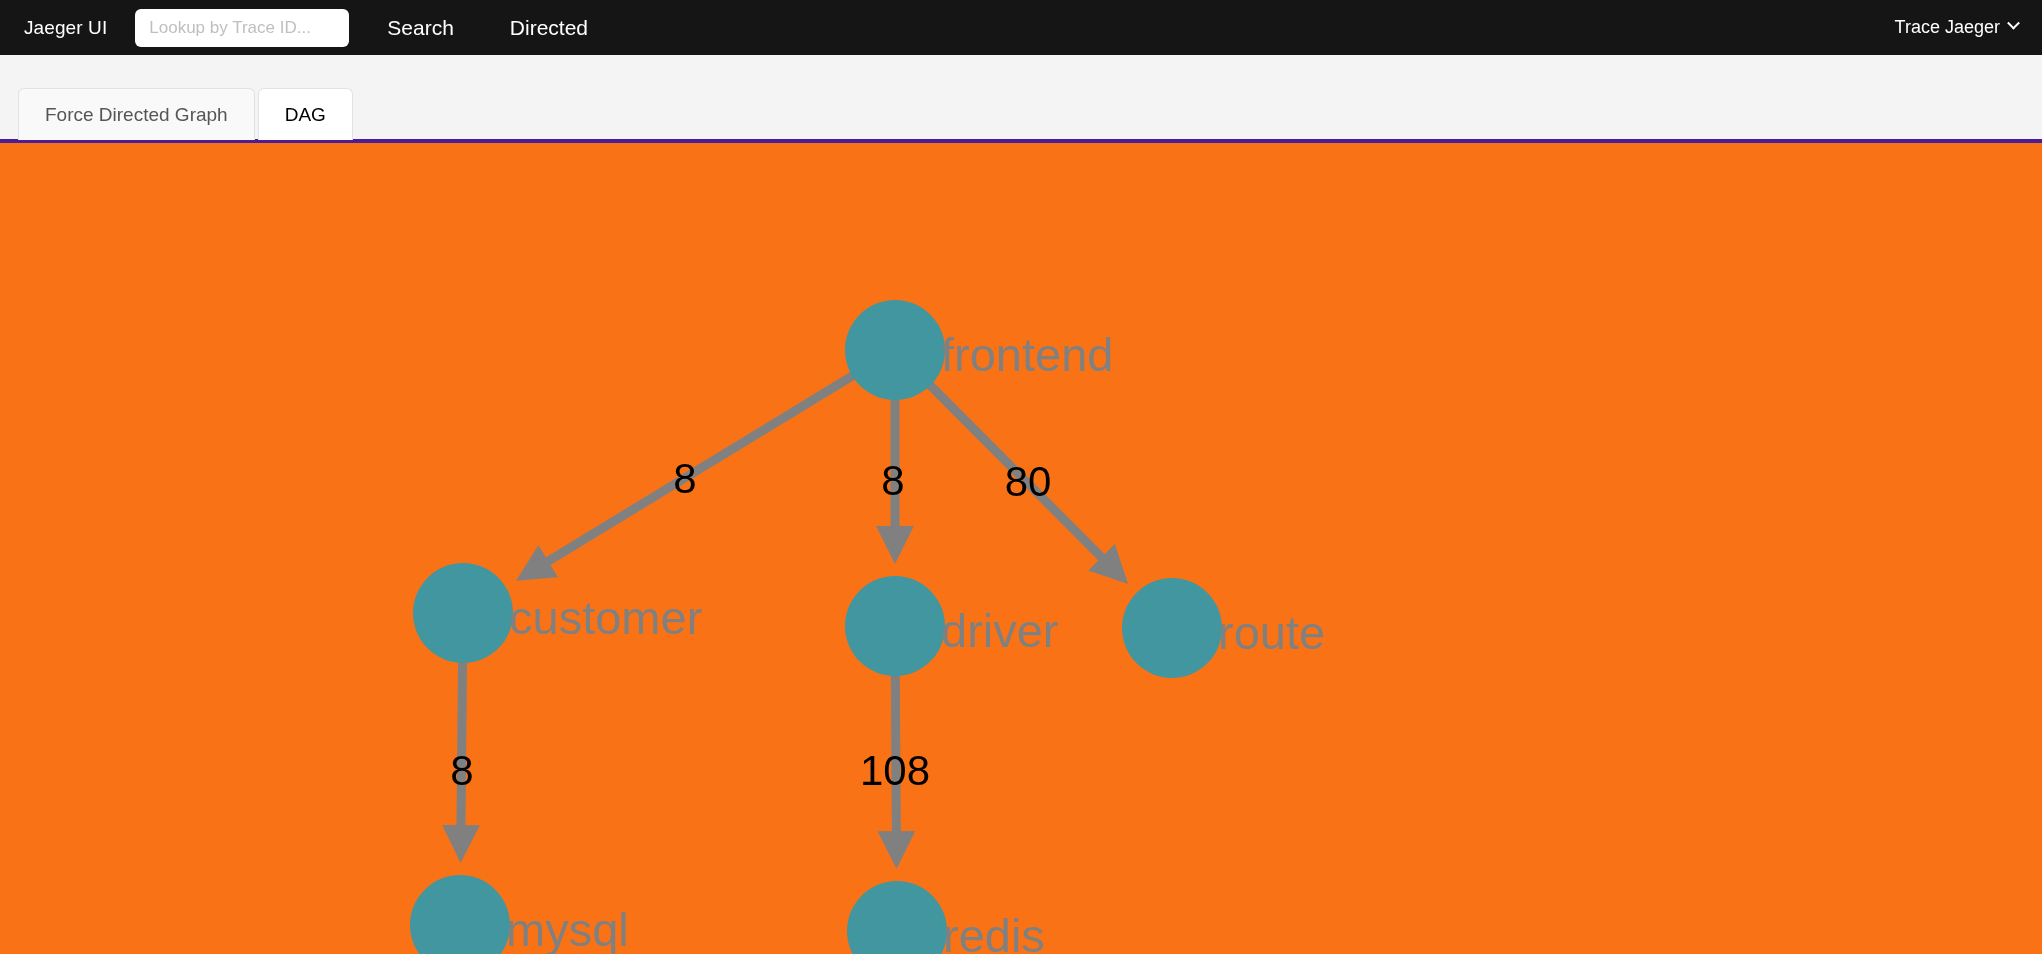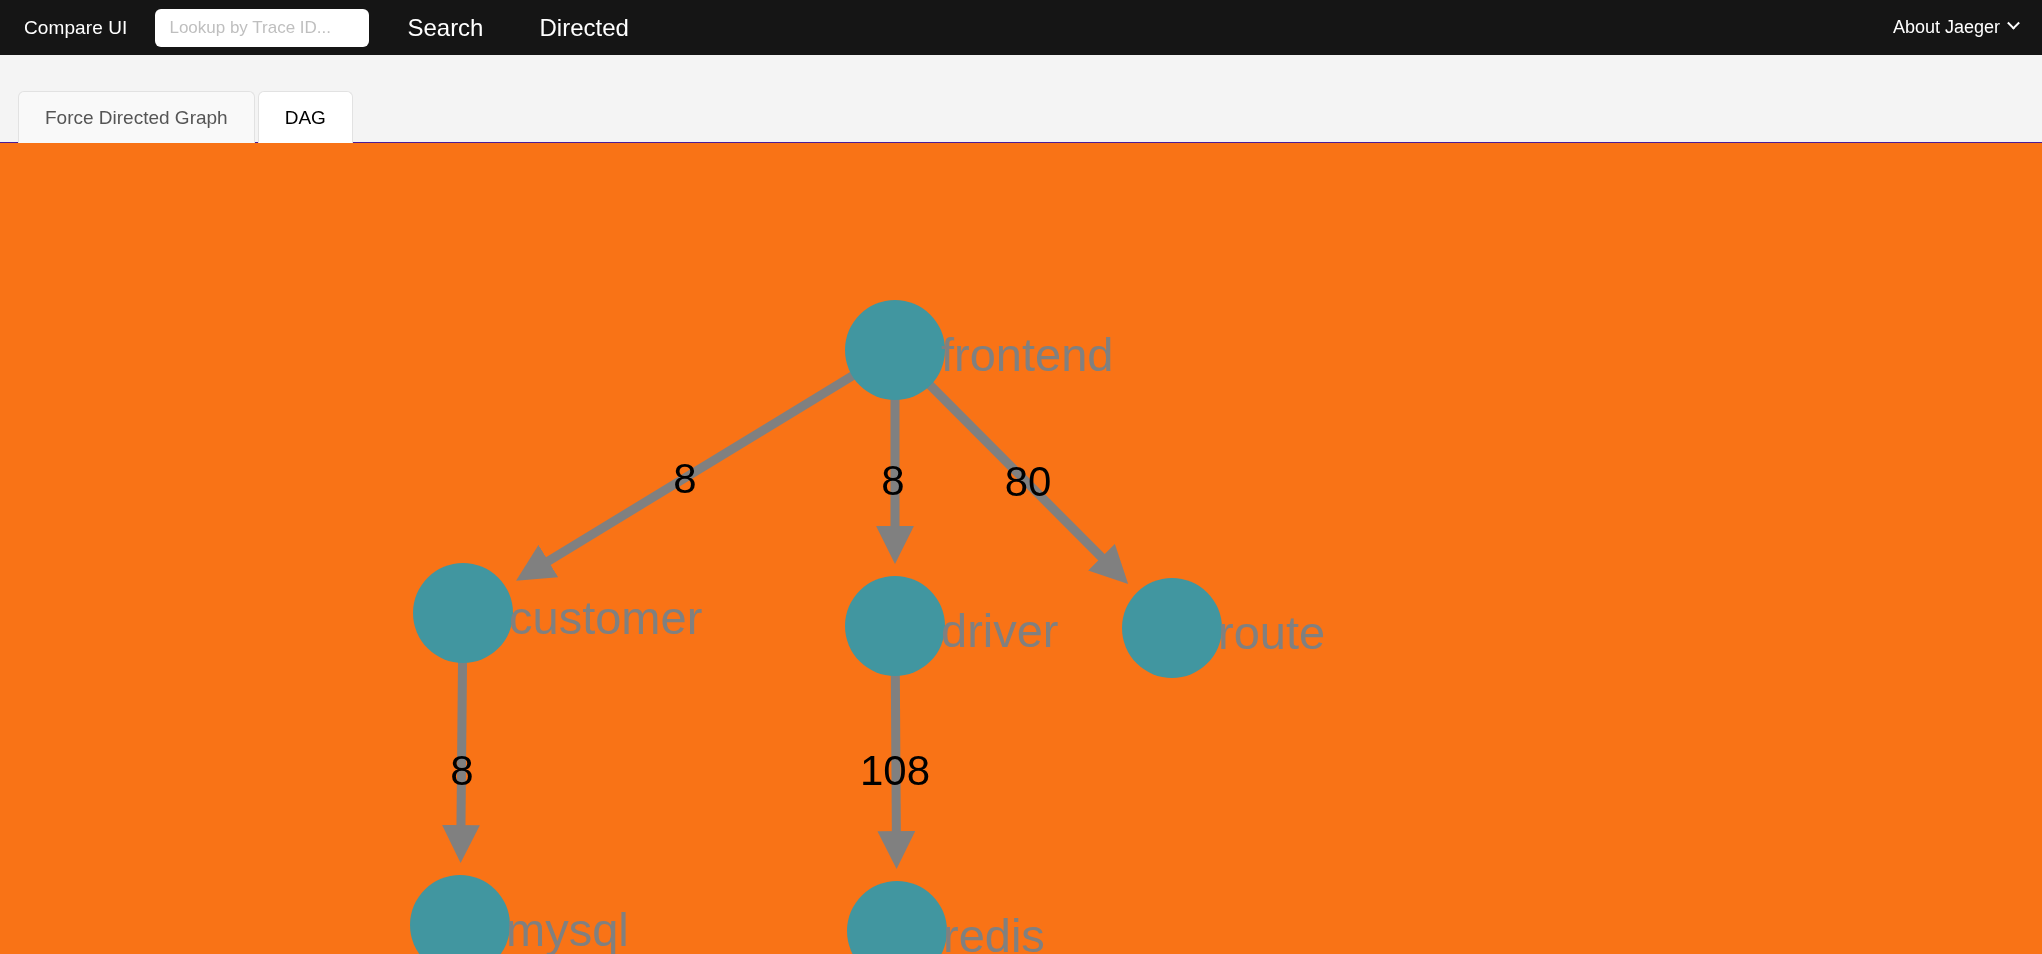--- a/index.html
+++ b/index.html
@@ -49,21 +49,21 @@
     font-family: "Liberation Sans", sans-serif;
     color: #333333;
     outline: none;
   }
   .trace-search::placeholder { color: #bfbfbf; }
 
   .nav-item {
     display: flex;
     align-items: center;
     padding: 0 28px;
-    font-size: 24px;
+    font-size: 21px;
     color: #ffffff;
     cursor: pointer;
     white-space: nowrap;
     text-decoration: none;
   }
   .nav-item.active { background: #4a969e; }
 
   .nav-spacer { flex: 1 1 auto; }
 
   .about-jaeger {
@@ -83,21 +83,21 @@
     border-bottom: 2px solid #ffffff;
     transform: rotate(45deg) translate(-3px,-3px);
   }
 
   
   .tabbar {
     position: relative;
     width: 100%;
     height: 88px;
     background: #f4f4f4;
-    border-bottom: 1px solid #4c1d95;
+    border-bottom: 4px solid #4c1d95;
     display: flex;
     align-items: flex-end;
     padding-left: 18px;
   }
   .tab {
     position: relative;
     height: 52px;
     display: flex;
     align-items: center;
     padding: 0 26px;
@@ -150,33 +150,33 @@
     font-family: "Liberation Sans", sans-serif;
     font-size: 42px;
     text-anchor: middle;
     dominant-baseline: central;
   }
 </style>
 </head>
 <body>
 
 <div class="navbar">
-  <div class="brand">Compare UI</div>
+  <div class="brand">Jaeger UI</div>
 
   <div class="trace-search-wrap">
     <input class="trace-search" type="text" placeholder="Lookup by Trace ID..." style="">
   </div>
 
   <div class="nav-item">Search</div>
   <div class="nav-item">Directed</div>
 
   <div class="nav-spacer"></div>
 
   <div class="about-jaeger">
-    <span>About Jaeger</span>
+    <span>Trace Jaeger</span>
     <span class="chev"></span>
   </div>
 </div>
 
 <div class="tabbar">
   <div class="tab">Force Directed Graph</div>
   <div class="tab active">DAG</div>
 </div>
 
 <div class="graph-area">

